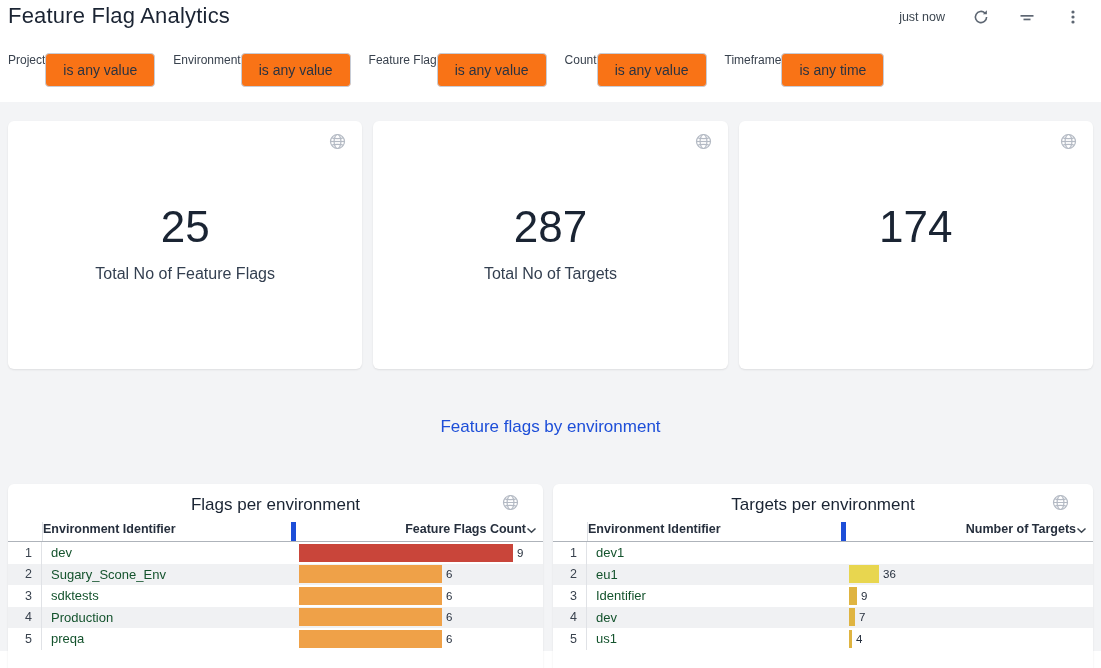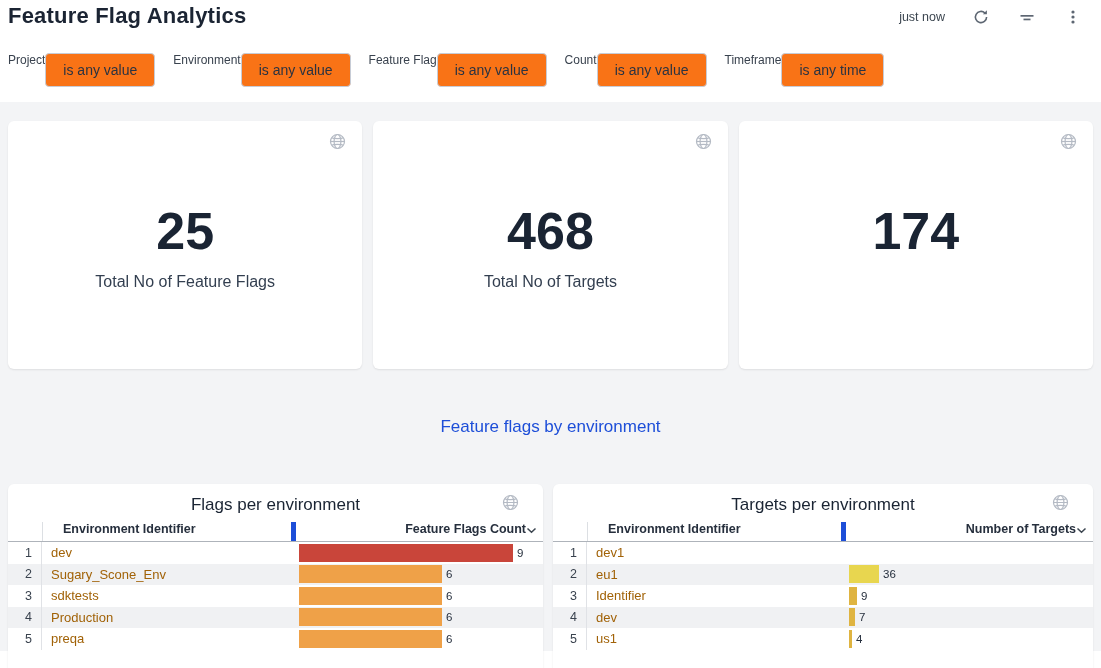--- a/index.html
+++ b/index.html
@@ -5,21 +5,21 @@
   * { box-sizing: border-box; margin: 0; padding: 0; }
   html,body { width:1101px; height:668px; overflow:hidden; }
   body {
     font-family: "Liberation Sans", "DejaVu Sans", sans-serif;
     background:#ffffff; color:#2c3442;
   }
   
   .topbar { height:40px; background:#fff; position:relative; }
   .page-title {
     position:absolute; left:8px; top:3px;
-    font-size:22px; font-weight:700; color:#1b2433; letter-spacing:.2px;
+    font-size:22px; font-weight:400; color:#1b2433; letter-spacing:.2px;
   }
   .topbar-right {
     position:absolute; right:18px; top:7px;
     display:flex; align-items:center; gap:26px;
   }
   .updated { font-size:12.5px; color:#3c4650; }
   .icon-btn { display:inline-flex; align-items:center; justify-content:center;
     width:20px; height:20px; cursor:pointer; }
   .icon-btn svg { display:block; }
   
@@ -33,50 +33,50 @@
   }
   
   .content { background:#f3f4f6; height:549px; padding-top:19px; }
   .tiles { display:flex; gap:11px; margin:0 8px; }
   .tile {
     flex:1; height:248px; background:#fff; border-radius:6px;
     box-shadow:0 1px 2px rgba(0,0,0,.09); position:relative;
     display:flex; flex-direction:column; align-items:center;
   }
   .tile-globe { position:absolute; top:12px; right:16px; }
-  .tile-number { margin-top:84px; font-size:52px; font-weight:700; color:#1a2433; line-height:1; }
+  .tile-number { margin-top:84px; font-size:44px; font-weight:400; color:#1a2433; line-height:1; }
   .tile-label { margin-top:16px; font-size:16px; color:#333f50; }
   .section-title {
     margin-top:48px; text-align:center;
     font-size:17px; font-weight:500; color:#1d4ed8;
   }
   
   .tables { display:flex; gap:10px; margin:47px 8px 0 8px; }
   .table-card {
     background:#fff; border-radius:6px 6px 0 0; box-shadow:0 1px 2px rgba(0,0,0,.09);
     height:400px; position:relative; overflow:hidden;
   }
   .table-card.left  { width:535px; }
   .table-card.right { width:540px; }
   .card-title {
     text-align:center; padding-top:11px; font-size:17px; font-weight:500; color:#1a2433;
   }
   .card-globe { position:absolute; top:10px; right:24px; }
   .thead { display:flex; align-items:flex-end; height:27px; border-bottom:1px solid #aeb3ba; }
   .th { font-size:12.5px; font-weight:bold; color:#262f3d; padding-bottom:5px; }
   .th-num { width:34px; }
-  .th-name { flex:1; padding-left:20px; border-left:1px solid #dcdfe3; }
+  .th-name { flex:1; padding-left:0; border-left:1px solid #dcdfe3; }
   .th-value { width:252px; padding-left:8px; border-left:5px solid #1d4ed8;
     display:flex; align-items:center; justify-content:flex-end; padding-right:6px; }
   .sort-chevron { display:inline-flex; margin-bottom:-2px; cursor:pointer; }
   .trow { display:flex; align-items:center; height:21.5px; background:#fff; font-size:13px; cursor:pointer; }
   .trow.alt { background:#f0f1f3; }
   .cell.num { width:34px; text-align:right; padding-right:9px; font-size:12.5px; color:#39424e;
     border-right:1px solid #e0e2e6; align-self:stretch; display:flex; align-items:center; justify-content:flex-end; }
-  .cell.name { flex:1; padding-left:9px; color:#a16207; white-space:nowrap; overflow:hidden; }
+  .cell.name { flex:1; padding-left:9px; color:#14532d; white-space:nowrap; overflow:hidden; }
   .cell.val { width:252px; padding-left:8px; display:flex; align-items:center; }
   .bar { height:18px; flex:0 0 auto; }
   .bar-label { margin-left:4px; font-size:11.5px; color:#262f3d; }
 </style>
 </head>
 <body>
 
 <div class="topbar">
   <div class="page-title">Feature Flag Analytics</div>
   <div class="topbar-right">
@@ -143,21 +143,21 @@
     </div>
     <div class="tile">
       <span class="tile-globe">
         <svg width="17" height="17" viewBox="0 0 17 17" fill="none" stroke="#b4bac4" stroke-width="1.2">
           <circle cx="8.5" cy="8.5" r="7"></circle>
             <line x1="1.5" y1="8.5" x2="15.5" y2="8.5"></line>
           <ellipse cx="8.5" cy="8.5" rx="3.4" ry="7"></ellipse>
           <path d="M2.6 4.8 C4.4 6 12.6 6 14.4 4.8 M2.6 12.2 C4.4 11 12.6 11 14.4 12.2"></path>
         </svg>
       </span>
-      <div class="tile-number">468</div>
+      <div class="tile-number">287</div>
       <div class="tile-label">Total No of Targets</div>
     </div>
     <div class="tile">
       <span class="tile-globe">
         <svg width="17" height="17" viewBox="0 0 17 17" fill="none" stroke="#b4bac4" stroke-width="1.2">
           <circle cx="8.5" cy="8.5" r="7"></circle>
             <line x1="1.5" y1="8.5" x2="15.5" y2="8.5"></line>
           <ellipse cx="8.5" cy="8.5" rx="3.4" ry="7"></ellipse>
           <path d="M2.6 4.8 C4.4 6 12.6 6 14.4 4.8 M2.6 12.2 C4.4 11 12.6 11 14.4 12.2"></path>
         </svg>

